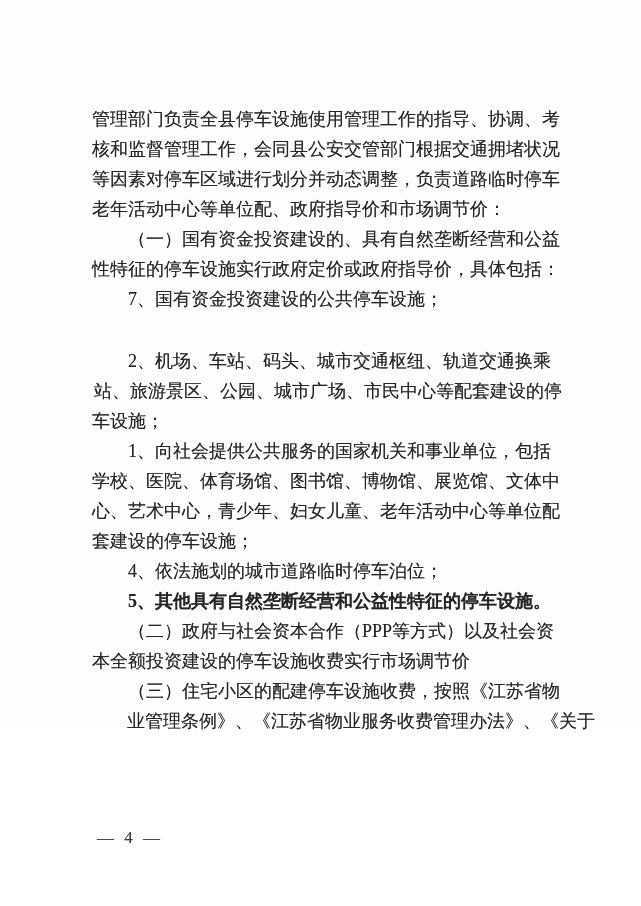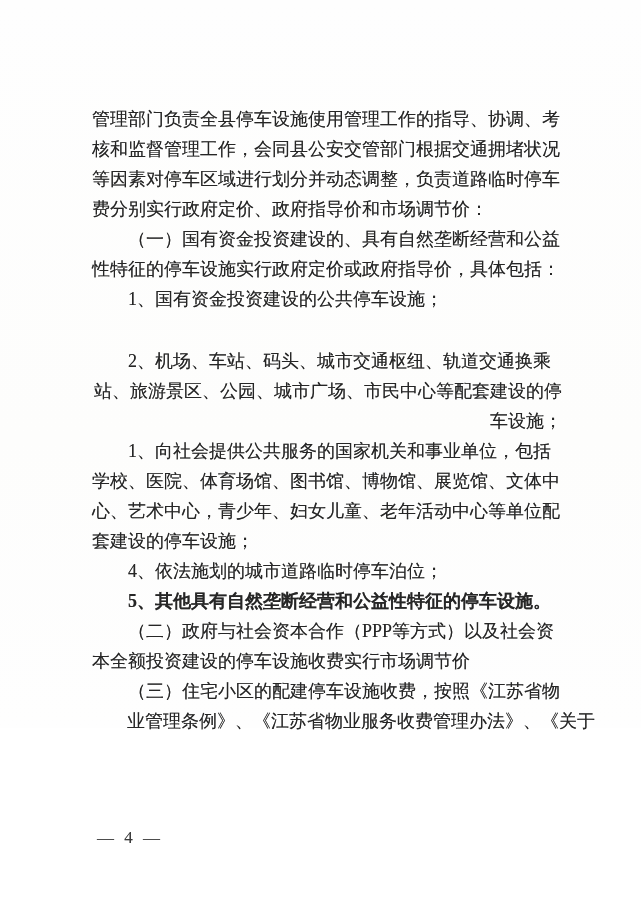--- a/index.html
+++ b/index.html
@@ -49,27 +49,27 @@
   }
 </style>
 </head>
 <body>
 
 <div class="page">
   <div class="doc-body">
       <div class="line" style="text-indent: 0em;">管理部门负责全县停车设施使用管理工作的指导、协调、考</div>
       <div class="line" style="text-indent: 0em;">核和监督管理工作，会同县公安交管部门根据交通拥堵状况</div>
       <div class="line" style="text-indent: 0em;">等因素对停车区域进行划分并动态调整，负责道路临时停车</div>
-      <div class="line" style="text-indent: 0em;">费分别实行政府定价、政府指导价和市场调节价：</div>
+      <div class="line" style="text-indent: 0em;">老年活动中心等单位配、政府指导价和市场调节价：</div>
       <div class="line" style="text-indent: 2em;">（一）国有资金投资建设的、具有自然垄断经营和公益</div>
       <div class="line" style="text-indent: 0em;">性特征的停车设施实行政府定价或政府指导价，具体包括：</div>
-      <div class="line" style="text-indent: 2em;">1、国有资金投资建设的公共停车设施；</div>
+      <div class="line" style="text-indent: 2em;">7、国有资金投资建设的公共停车设施；</div>
       <div class="line" style="text-indent: 2em; margin-top: 32px;">2、机场、车站、码头、城市交通枢纽、轨道交通换乘</div>
       <div class="line" style="text-indent: 0em; text-align: right;">站、旅游景区、公园、城市广场、市民中心等配套建设的停</div>
-      <div class="line" style="text-indent: 0em; text-align: right;">车设施；</div>
+      <div class="line" style="text-indent: 0em;">车设施；</div>
       <div class="line" style="text-indent: 2em;">1、向社会提供公共服务的国家机关和事业单位，包括</div>
       <div class="line" style="text-indent: 0em;">学校、医院、体育场馆、图书馆、博物馆、展览馆、文体中</div>
       <div class="line" style="text-indent: 0em;">心、艺术中心，青少年、妇女儿童、老年活动中心等单位配</div>
       <div class="line" style="text-indent: 0em;">套建设的停车设施；</div>
       <div class="line" style="text-indent: 2em;">4、依法施划的城市道路临时停车泊位；</div>
       <div class="line" style="text-indent: 2em; font-weight: bold;">5、其他具有自然垄断经营和公益性特征的停车设施。</div>
       <div class="line" style="text-indent: 2em;">（二）政府与社会资本合作（PPP等方式）以及社会资</div>
       <div class="line" style="text-indent: 0em;">本全额投资建设的停车设施收费实行市场调节价</div>
       <div class="line" style="text-indent: 2em;">（三）住宅小区的配建停车设施收费，按照《江苏省物</div>
       <div class="line" style="text-indent: 0em; margin-left: 35px;">业管理条例》、《江苏省物业服务收费管理办法》、《关于</div>

